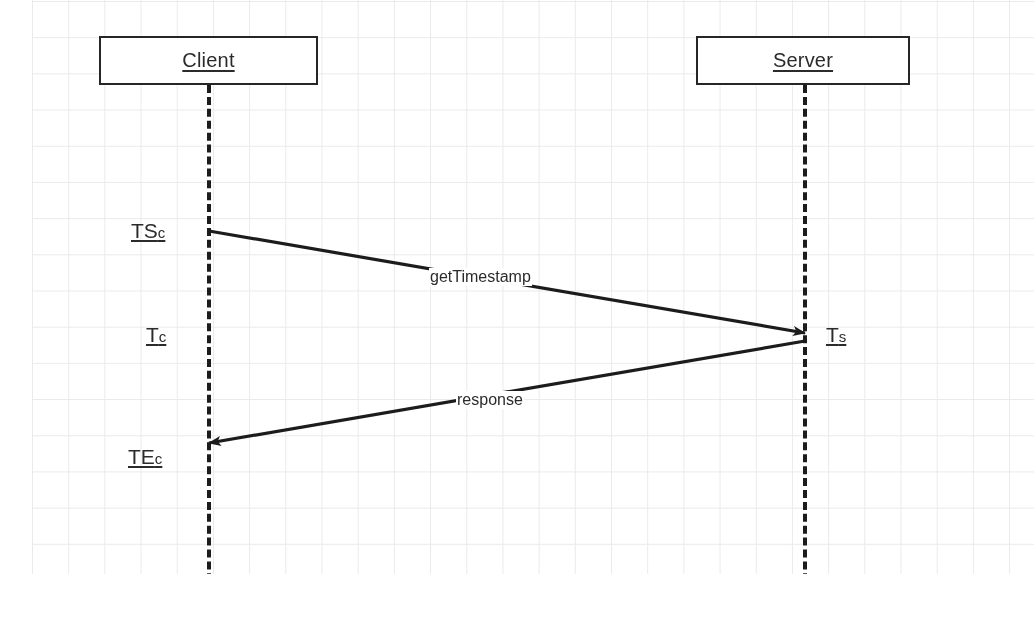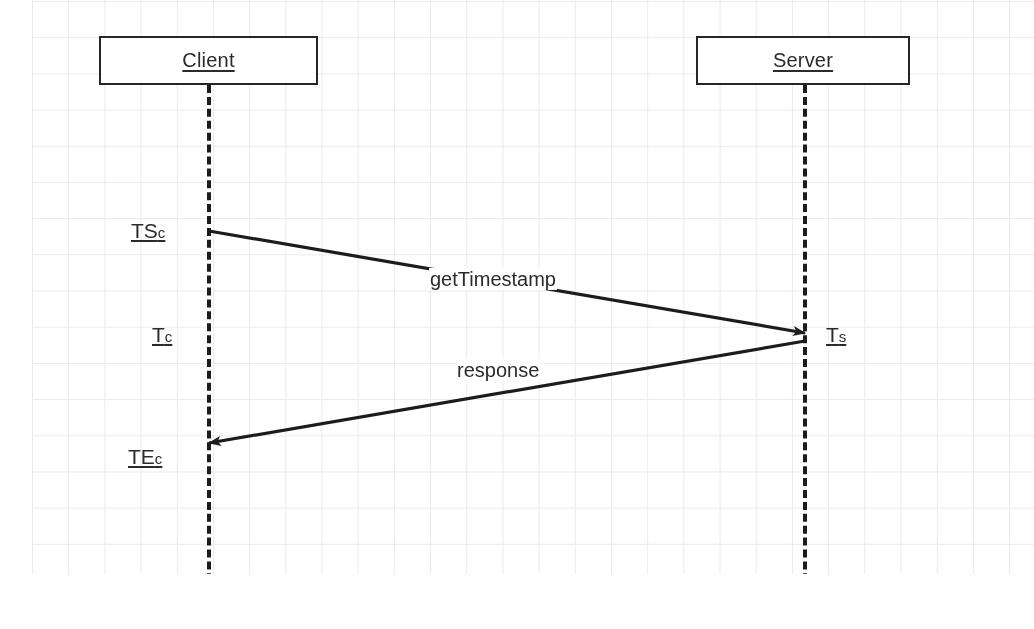--- a/index.html
+++ b/index.html
@@ -73,21 +73,21 @@
     color: #2b2b2b;
     white-space: nowrap;
     line-height: 1;
     text-decoration: underline;
   }
   .time-label .sub {
     font-size: 15px;
   }
   .msg-label {
     position: absolute;
-    font-size: 20px;
+    font-size: 16px;
     color: #2b2b2b;
     white-space: nowrap;
     background: #ffffff;
     line-height: 1.1;
     padding: 0 1px;
   }
 </style>
 </head>
 <body>
 
@@ -110,27 +110,27 @@
     <defs>
       <marker id="arrowFilled" markerWidth="13" markerHeight="11" refX="12" refY="5.5" orient="auto" markerUnits="userSpaceOnUse">
         <path d="M0,0.4 L13,5.5 L0,10.6 L3.2,5.5 Z" fill="#1c1c1c"></path>
       </marker>
     </defs>
     <line x1="209" y1="231" x2="805" y2="333" stroke="#1c1c1c" stroke-width="3.2" marker-end="url(#arrowFilled)"></line>
     <line x1="805" y1="341" x2="209" y2="443" stroke="#1c1c1c" stroke-width="3.2" marker-end="url(#arrowFilled)"></line>
   </svg>
 
   <div class="msg-label" style="left:429px; top:268px;">getTimestamp</div>
-  <div class="msg-label" style="left:456px; top:359px;">response</div>
+  <div class="msg-label" style="left:456px; top:391px;">response</div>
 
   <div class="time-label" style="left:131px; top:220px;">
     <span>TS</span><span class="sub">c</span>
   </div>
 
-  <div class="time-label" style="left:152px; top:324px;">
+  <div class="time-label" style="left:146px; top:324px;">
     <span>T</span><span class="sub">c</span>
   </div>
 
   <div class="time-label" style="left:128px; top:446px;text-align:center;">
     <span>TE</span><span class="sub">c</span>
   </div>
 
   <div class="time-label" style="left:826px; top:324px;">
     <span>T</span><span class="sub">s</span>
   </div>

